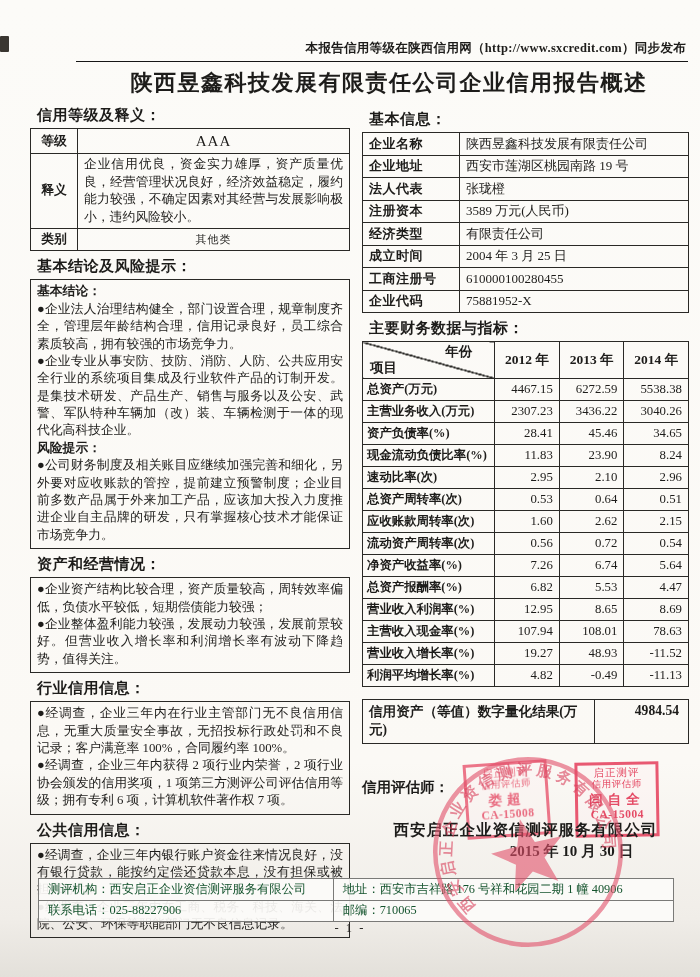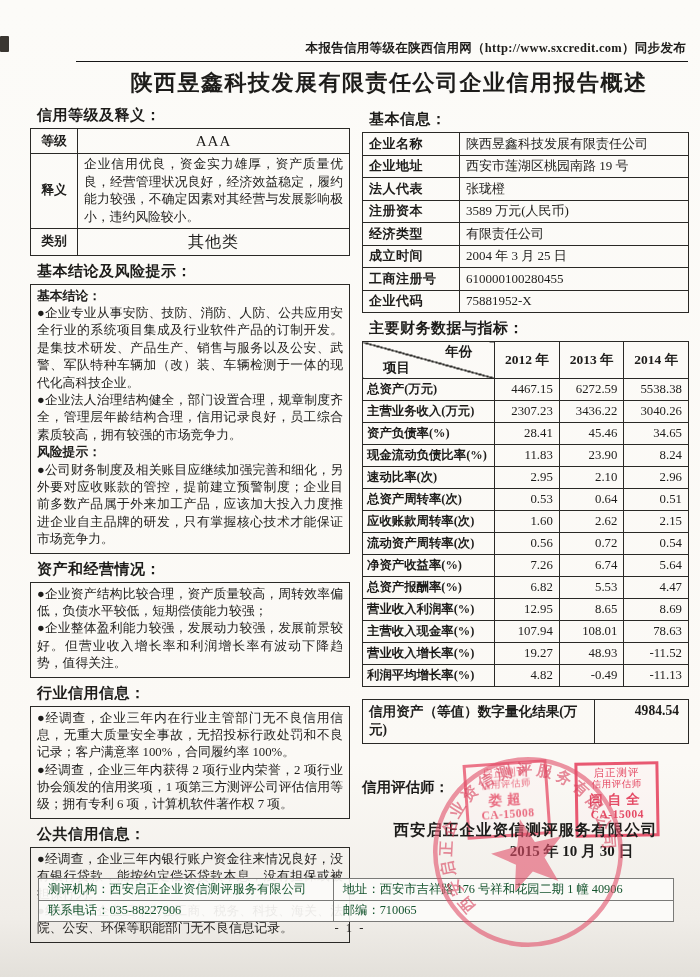--- a/index.html
+++ b/index.html
@@ -28,21 +28,21 @@
   .basic td{border:1.3px solid #2a2926;font-size:13px;padding:2.5px 6px;height:16.5px;line-height:1.2;}
   .basic .lbl{width:84px;font-weight:bold;letter-spacing:.5px;}
 
   .fin td{border:1.3px solid #2a2926;font-size:12.4px;padding:1.2px 4px;height:18.6px;line-height:1.15;}
   .fin .rlbl{font-weight:bold;}
   .fin .num{text-align:right;padding-right:6px;font-size:12.8px;}
   .fin .yr{text-align:center;font-weight:bold;font-size:13.5px;width:58px;font-family:Liberation Serif, serif;}
   .fin .corner{position:relative;width:152px;height:36px;padding:0;
     background:linear-gradient(to top right,transparent calc(50% - .8px),#2a2926 calc(50% - .8px),#2a2926 calc(50% + .8px),transparent calc(50% + .8px));}
   .fin .corner .ct{position:absolute;top:2px;right:22px;font-weight:bold;font-size:13.5px;}
-  .fin .corner .cb{position:absolute;bottom:2px;left:20px;font-weight:bold;font-size:13.5px;}
+  .fin .corner .cb{position:absolute;bottom:2px;left:7px;font-weight:bold;font-size:13.5px;}
 
   .quant{margin-top:12px;border:1.4px solid #2a2926;display:flex;font-size:13.6px;font-weight:bold;}
   .quant .ql{flex:1;padding:3.5px 6px;border-right:1.3px solid #2a2926;}
   .quant .qv{width:84px;text-align:right;padding:3.5px 9px 3.5px 0;}
 
   .assessor{margin-top:18px;display:flex;align-items:flex-start;}
   .assessor .albl{font-size:14.5px;font-weight:bold;padding-top:16px;white-space:nowrap;}
   .stamp{width:74px;height:66px;border:3px solid #e8516b;color:#e4425e;text-align:center;
     margin-left:16px;padding:2px 2px 1px;line-height:1.18;background:rgba(255,235,238,.25);}
   .stamp .s1{font-size:10.5px;letter-spacing:1px;}
@@ -82,30 +82,30 @@
           <tr>
         <td class="lbl">等级</td>
         <td class="cval">AAA</td>
       </tr>
       <tr>
         <td class="lbl">释义</td>
         <td class="jval">企业信用优良，资金实力雄厚，资产质量优良，经营管理状况良好，经济效益稳定，履约能力较强，不确定因素对其经营与发展影响极小，违约风险较小。</td>
       </tr>
       <tr>
         <td class="lbl">类别</td>
-        <td class="cval" style="font-size:16px">其他类</td>
+        <td class="cval" style="font-size:11px">其他类</td>
       </tr>
     </tbody>
       </table>
 
     <div class="sec-head">基本结论及风险提示：</div>
     <div class="box">
       <p class="subhead">基本结论：</p>
+      <p>●企业法人治理结构健全，部门设置合理，规章制度齐全，管理层年龄结构合理，信用记录良好，员工综合素质较高，拥有较强的市场竞争力。</p>
       <p>●企业专业从事安防、技防、消防、人防、公共应用安全行业的系统项目集成及行业软件产品的订制开发。是集技术研发、产品生产、销售与服务以及公安、武警、军队特种车辆加（改）装、车辆检测于一体的现代化高科技企业。</p>
-      <p>●企业法人治理结构健全，部门设置合理，规章制度齐全，管理层年龄结构合理，信用记录良好，员工综合素质较高，拥有较强的市场竞争力。</p>
       <p class="subhead">风险提示：</p>
       <p>●公司财务制度及相关账目应继续加强完善和细化，另外要对应收账款的管控，提前建立预警制度；企业目前多数产品属于外来加工产品，应该加大投入力度推进企业自主品牌的研发，只有掌握核心技术才能保证市场竞争力。</p>
     </div>
 
     <div class="sec-head">资产和经营情况：</div>
     <div class="box">
       <p>●企业资产结构比较合理，资产质量较高，周转效率偏低，负债水平较低，短期偿债能力较强；</p>
       <p>●企业整体盈利能力较强，发展动力较强，发展前景较好。但营业收入增长率和利润增长率有波动下降趋势，值得关注。</p>
     </div>
 
@@ -294,18 +294,18 @@
       </text>
     </svg>
   </div>
 
   <div class="sign-company">西安启正企业资信测评服务有限公司</div>
   <div class="sign-date">2015 年 10 月 30 日</div>
 
   <div class="footer">
     <div class="fc c1 r1"><span>测评机构：</span><span>西安启正企业资信测评服务有限公司</span></div>
     <div class="fc r1"><span>地址：</span><span>西安市吉祥路 176 号祥和花园二期 1 幢 40906</span></div>
-    <div class="fc c1"><span>联系电话：</span><span>035-88227906</span></div>
+    <div class="fc c1"><span>联系电话：</span><span>025-88227906</span></div>
     <div class="fc"><span>邮编：</span><span>710065</span></div>
   </div>
 
   <div class="pagenum">- 1 -</div>
 </div>
 
 </body></html>

